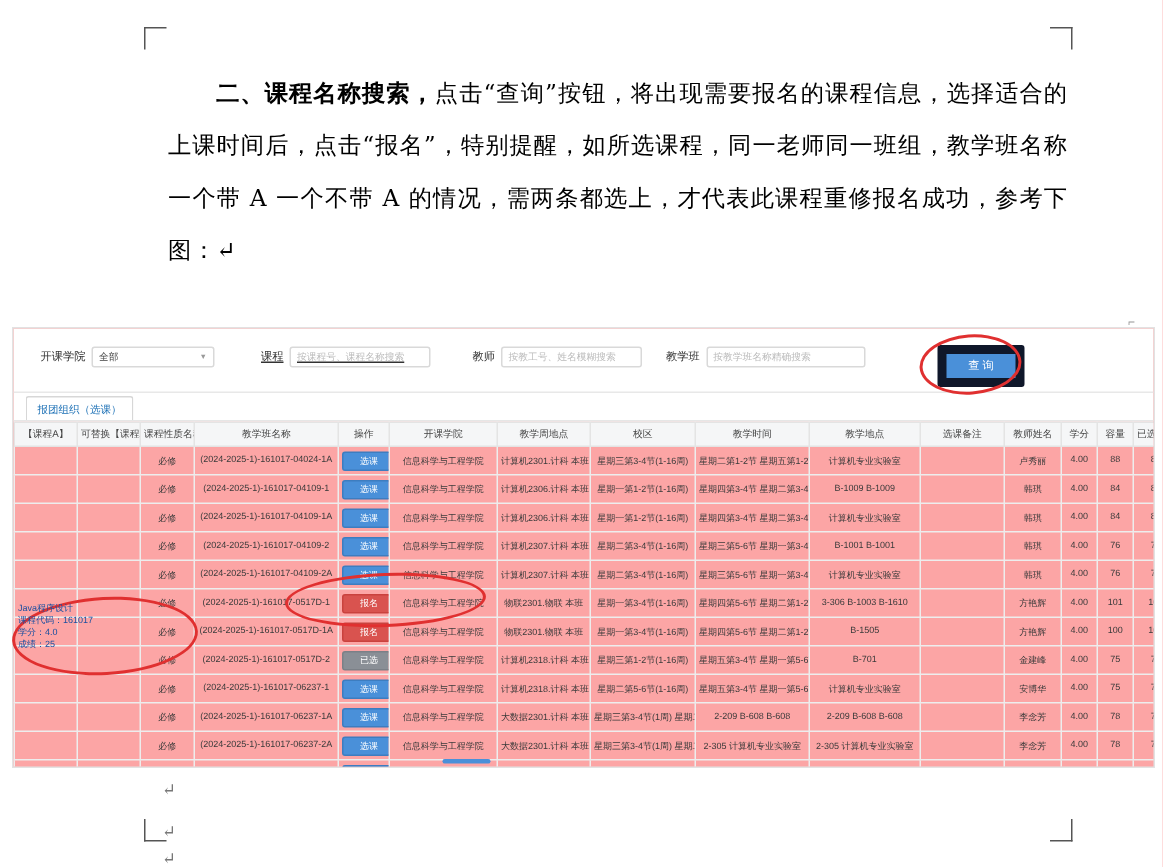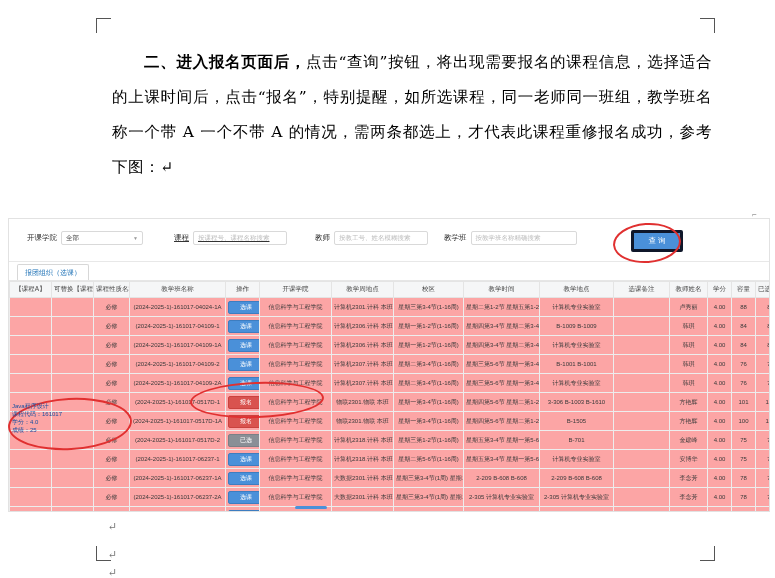--- a/index.html
+++ b/index.html
@@ -42,21 +42,21 @@
   .fld .box{
     height:14px;border:1px solid #d9d9d9;background:#fff;border-radius:2px;
     display:flex;align-items:center;padding:0 4px;font-size:6.5px;color:#bbb;
     box-sizing:border-box;
   }
   .fld .box.sel{color:#444;justify-content:space-between;}
   .caret{font-size:5px;color:#999;margin-left:3px;}
   .btn-search{
     position:absolute;right:86px;top:11px;width:46px;height:16px;border-radius:2px;
     background:#4a90d9;color:#fff;font-size:7.5px;display:flex;align-items:center;justify-content:center;
-    border:3px solid #0f172a;
+    border:6px solid #0f172a;
   }
   .tabs-row{
     position:relative;height:18px;border-bottom:1px solid #e6e6e6;background:#fff;
   }
   .tab{
     position:absolute;left:8px;top:2px;height:15px;padding:0 7px;
     display:flex;align-items:center;font-size:7px;color:#333;
     border:1px solid #d7d7d7;border-bottom:none;background:#f7f7f7;border-radius:2px 2px 0 0;
   }
   .tab.active{background:#fff;color:#1a6fb5;}
@@ -104,21 +104,21 @@
 <body>
 
 <div class="page">
 
   <div class="mark mark-tl"></div>
   <div class="mark mark-tr"></div>
   <div class="mark mark-bl"></div>
   <div class="mark mark-br"></div>
 
   <div class="doc-text">
-    <span class="indent"></span><b>二、进入报名页面后，</b><span>点击“查询”按钮，将出现需要报名的课程信</span><span>息，选择适合的上课时间后，点击“报名”，特别提醒，如所选课程，同</span><span>一老师同一班组，教学班名称一个带 A 一个不带 A 的情况，需两条都选上，</span><span>才代表此课程重修报名成功，参考下图：</span><span>↵</span>
+    <span class="indent"></span><b>二、课程名称搜索，</b><span>点击“查询”按钮，将出现需要报名的课程信</span><span>息，选择适合的上课时间后，点击“报名”，特别提醒，如所选课程，同</span><span>一老师同一班组，教学班名称一个带 A 一个不带 A 的情况，需两条都选上，</span><span>才代表此课程重修报名成功，参考下图：</span><span>↵</span>
   </div>
 
   <div class="rt-mark">⌐</div>
 
   <div class="shot">
 
     <div class="shot-toolbar">
       <div class="fld" style="left:18px;">
         <span class="lbl">开课学院</span>
         <span class="box sel" style="width:82px;">

